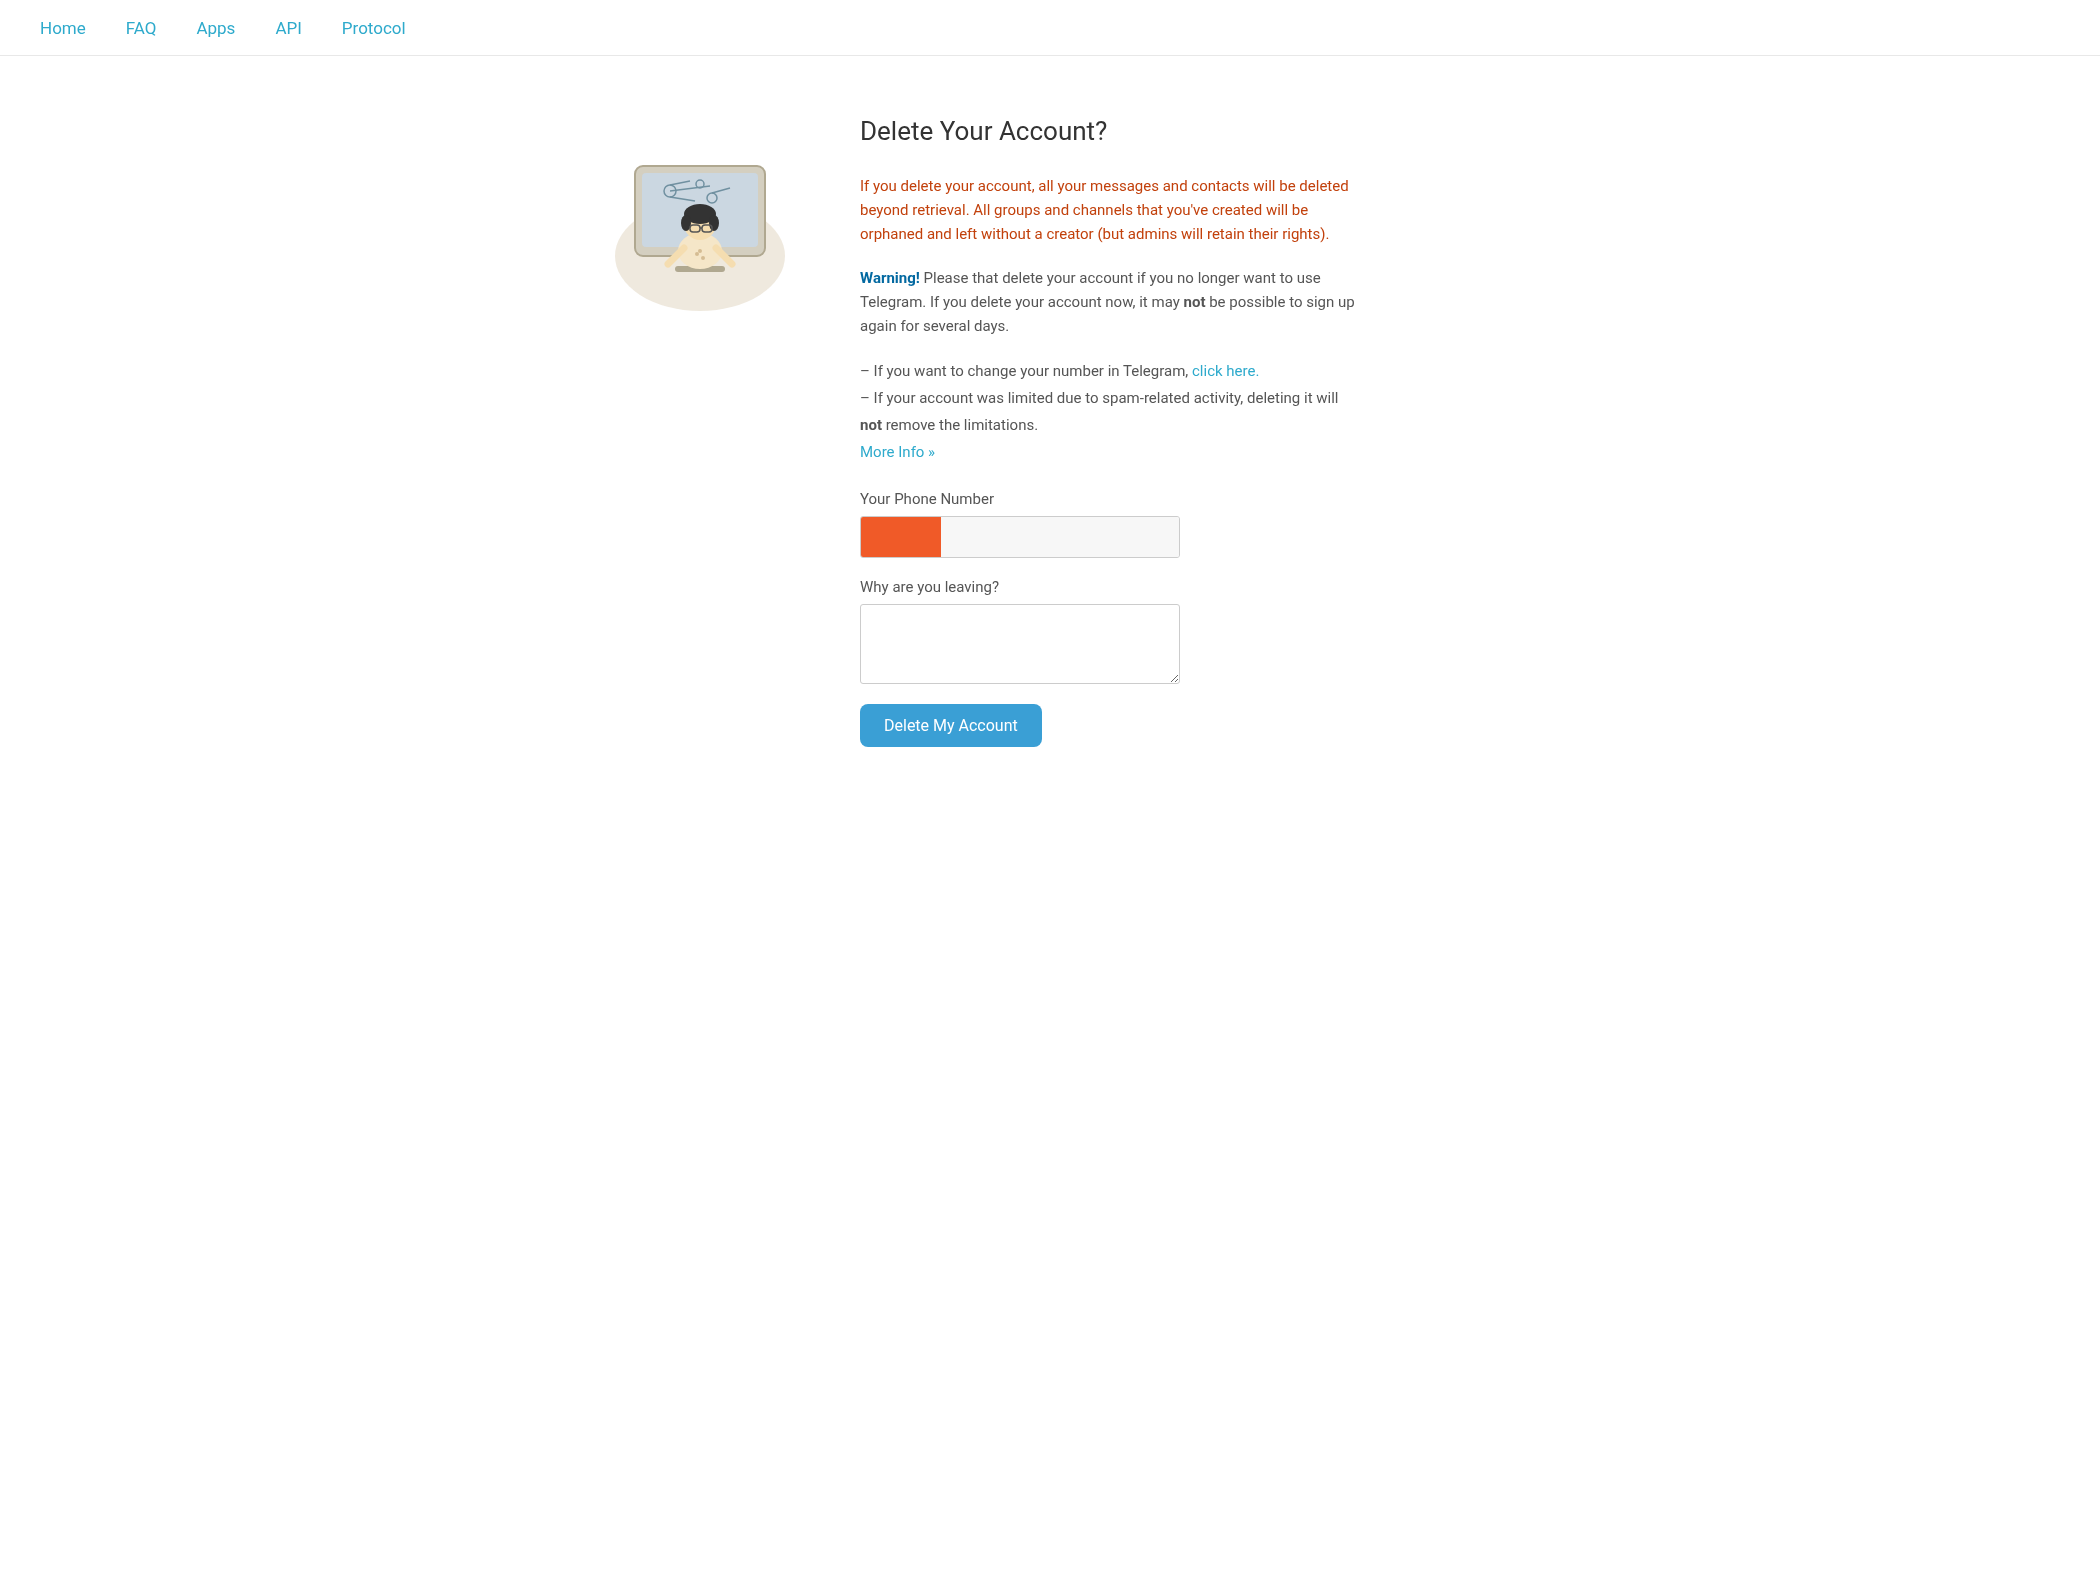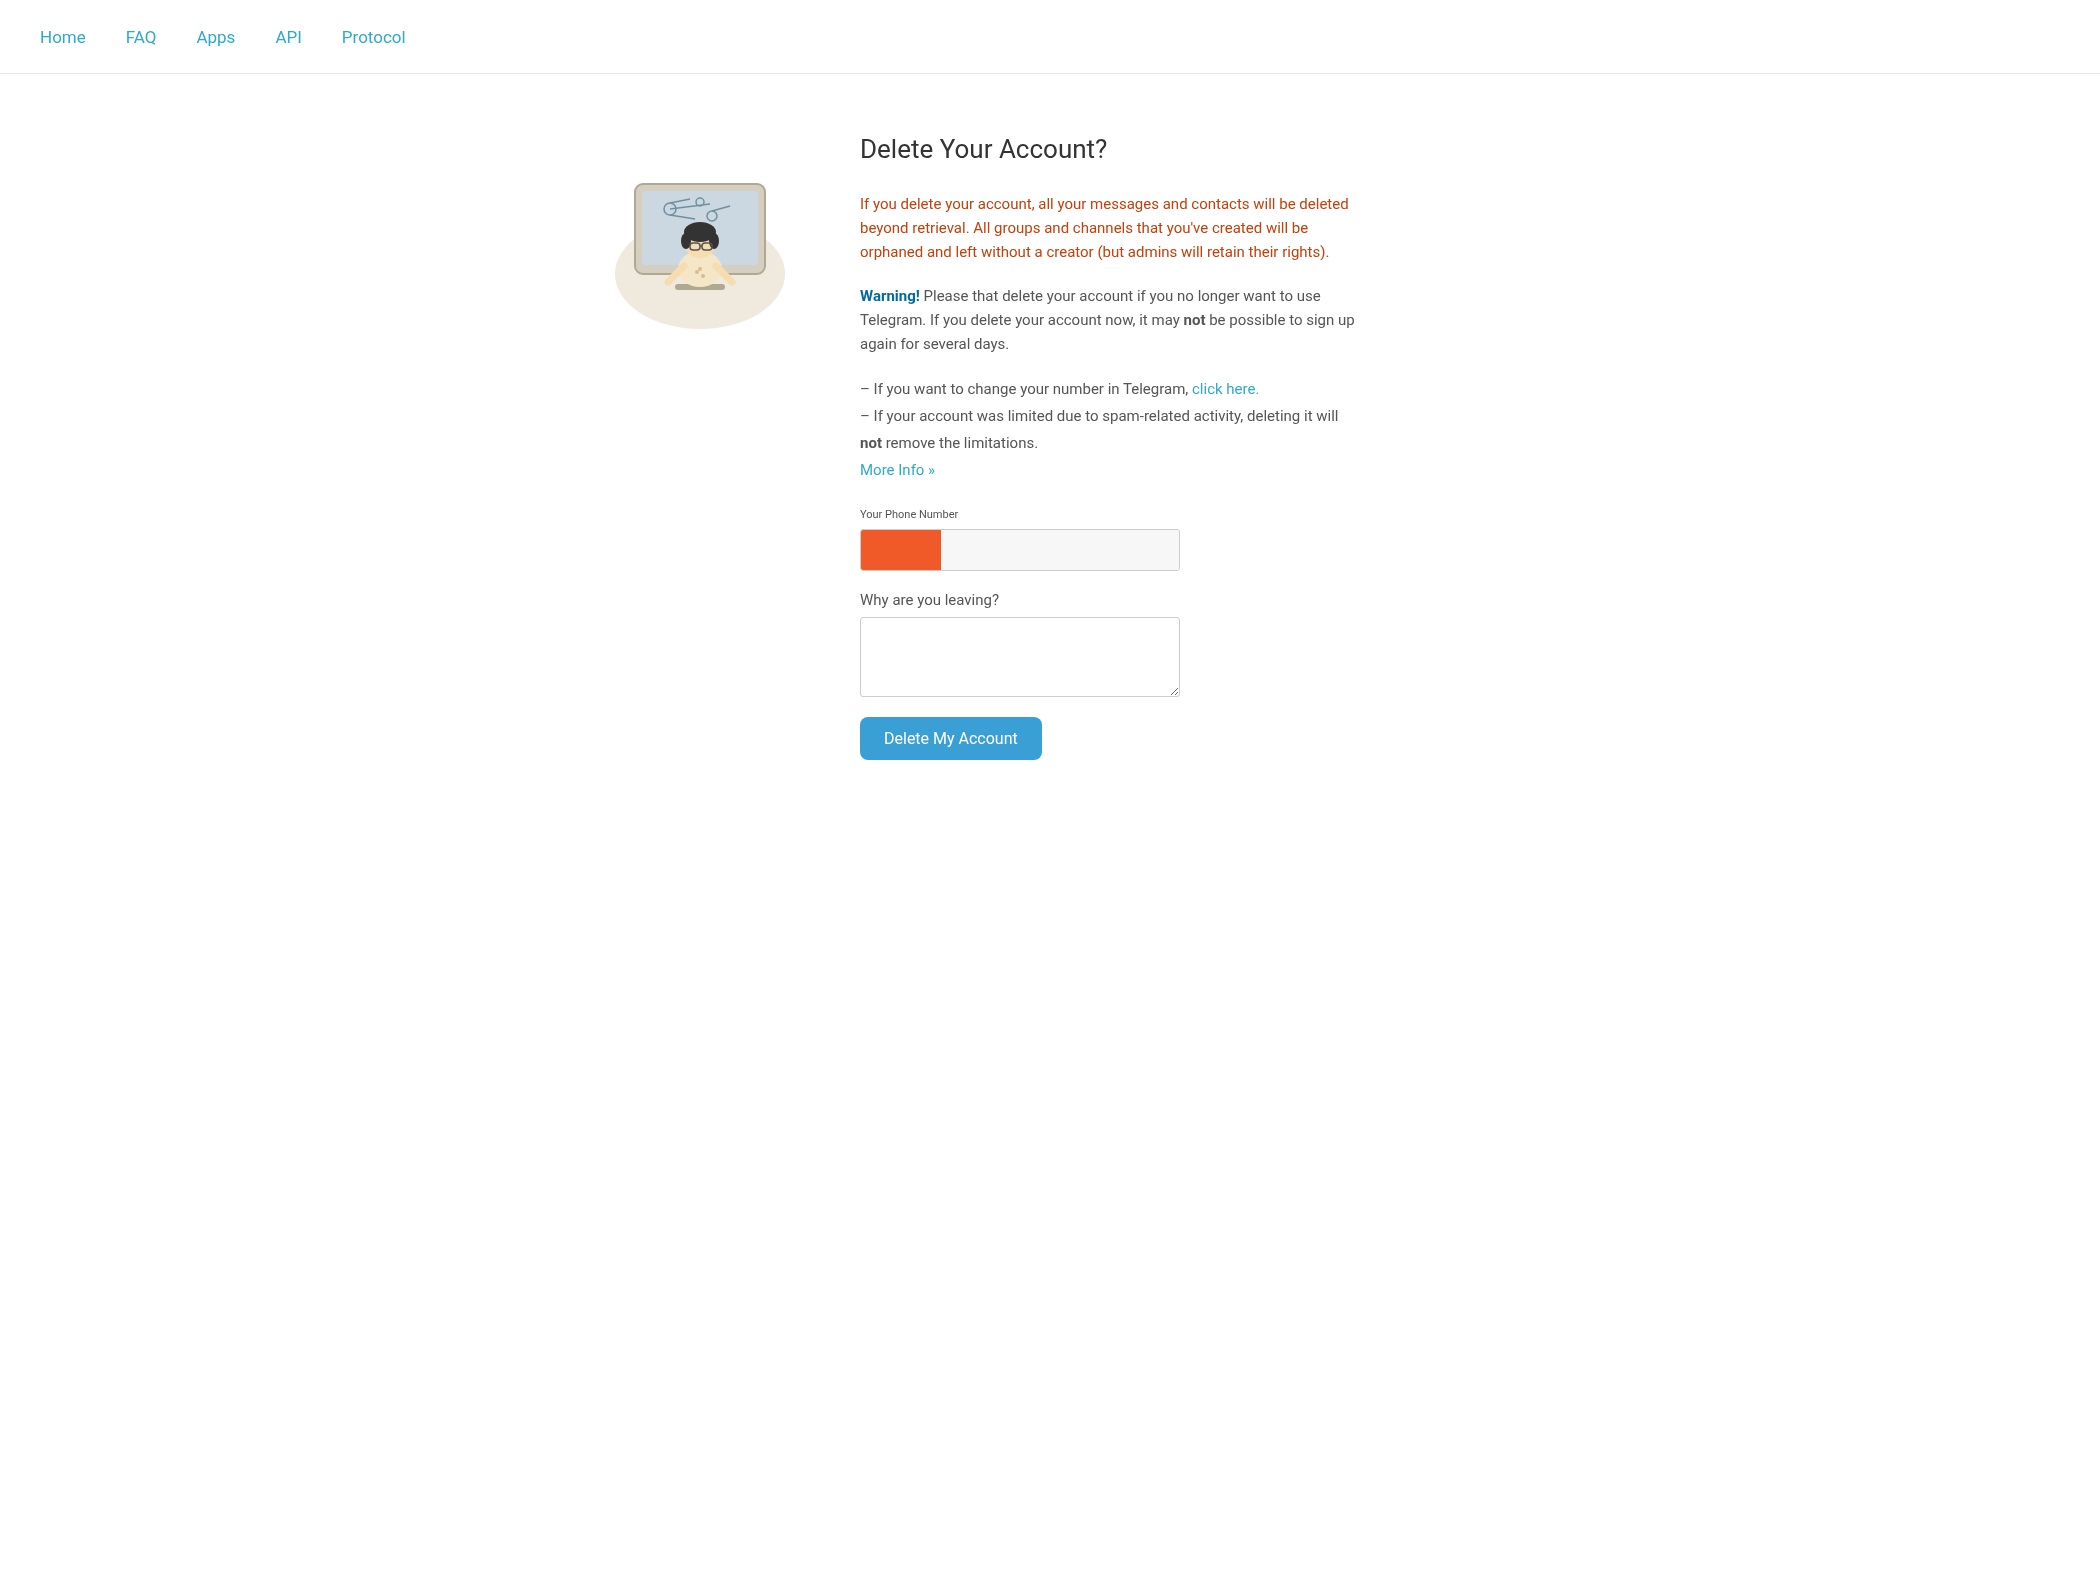--- a/index.html
+++ b/index.html
@@ -12,21 +12,21 @@
       font-family: -apple-system, BlinkMacSystemFont, 'Segoe UI', Roboto, Helvetica, Arial, sans-serif;
       background: #ffffff;
       color: #333;
       font-size: 16px;
     }
 
     nav {
       display: flex;
       align-items: center;
       padding: 0 40px;
-      height: 74px;
+      height: 56px;
       border-bottom: 1px solid #e8e8e8;
     }
 
     nav a {
       text-decoration: none;
       color: #2eaacc;
       font-size: 17px;
       margin-right: 40px;
       cursor: pointer;
     }
@@ -98,21 +98,21 @@
       color: #2eaacc;
       text-decoration: none;
       cursor: pointer;
     }
 
     .form-section {
       margin-top: 4px;
     }
 
     .field-label {
-      font-size: 11px;
+      font-size: 15px;
       color: #555;
       margin-bottom: 8px;
       display: block;
     }
 
     .phone-input-wrapper {
       display: flex;
       align-items: center;
       border: 1px solid #ccc;
       border-radius: 3px;

